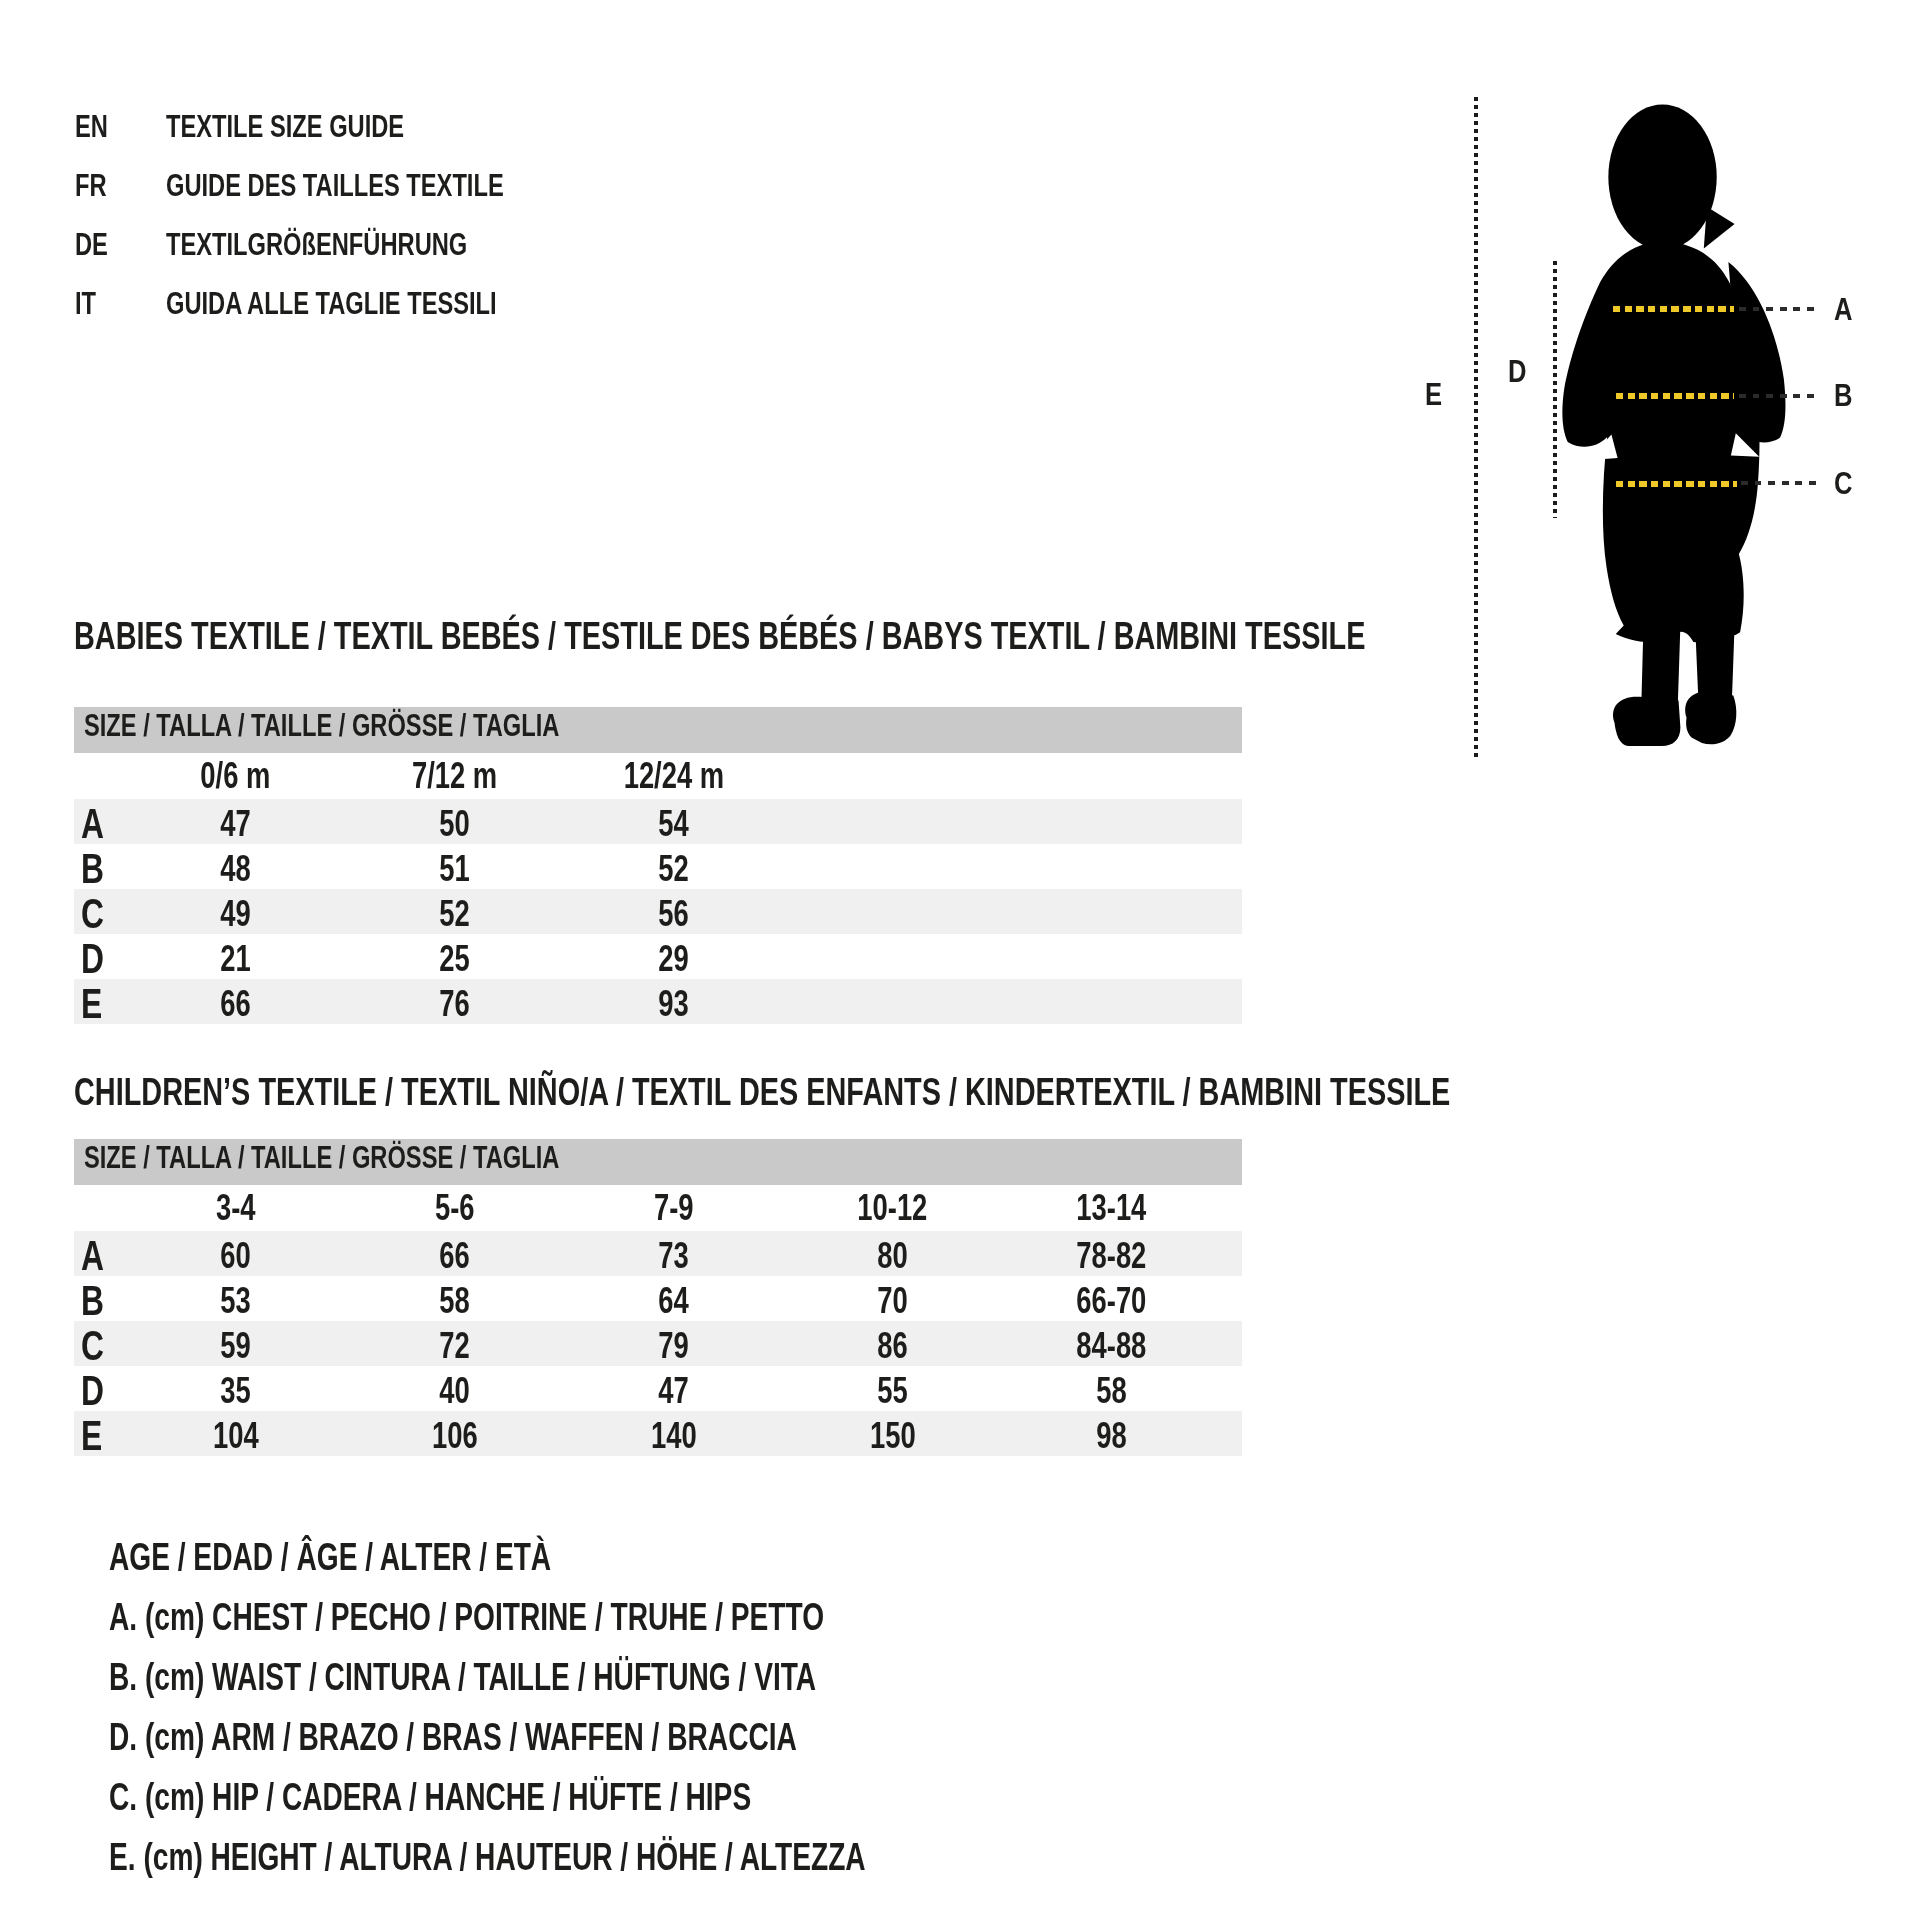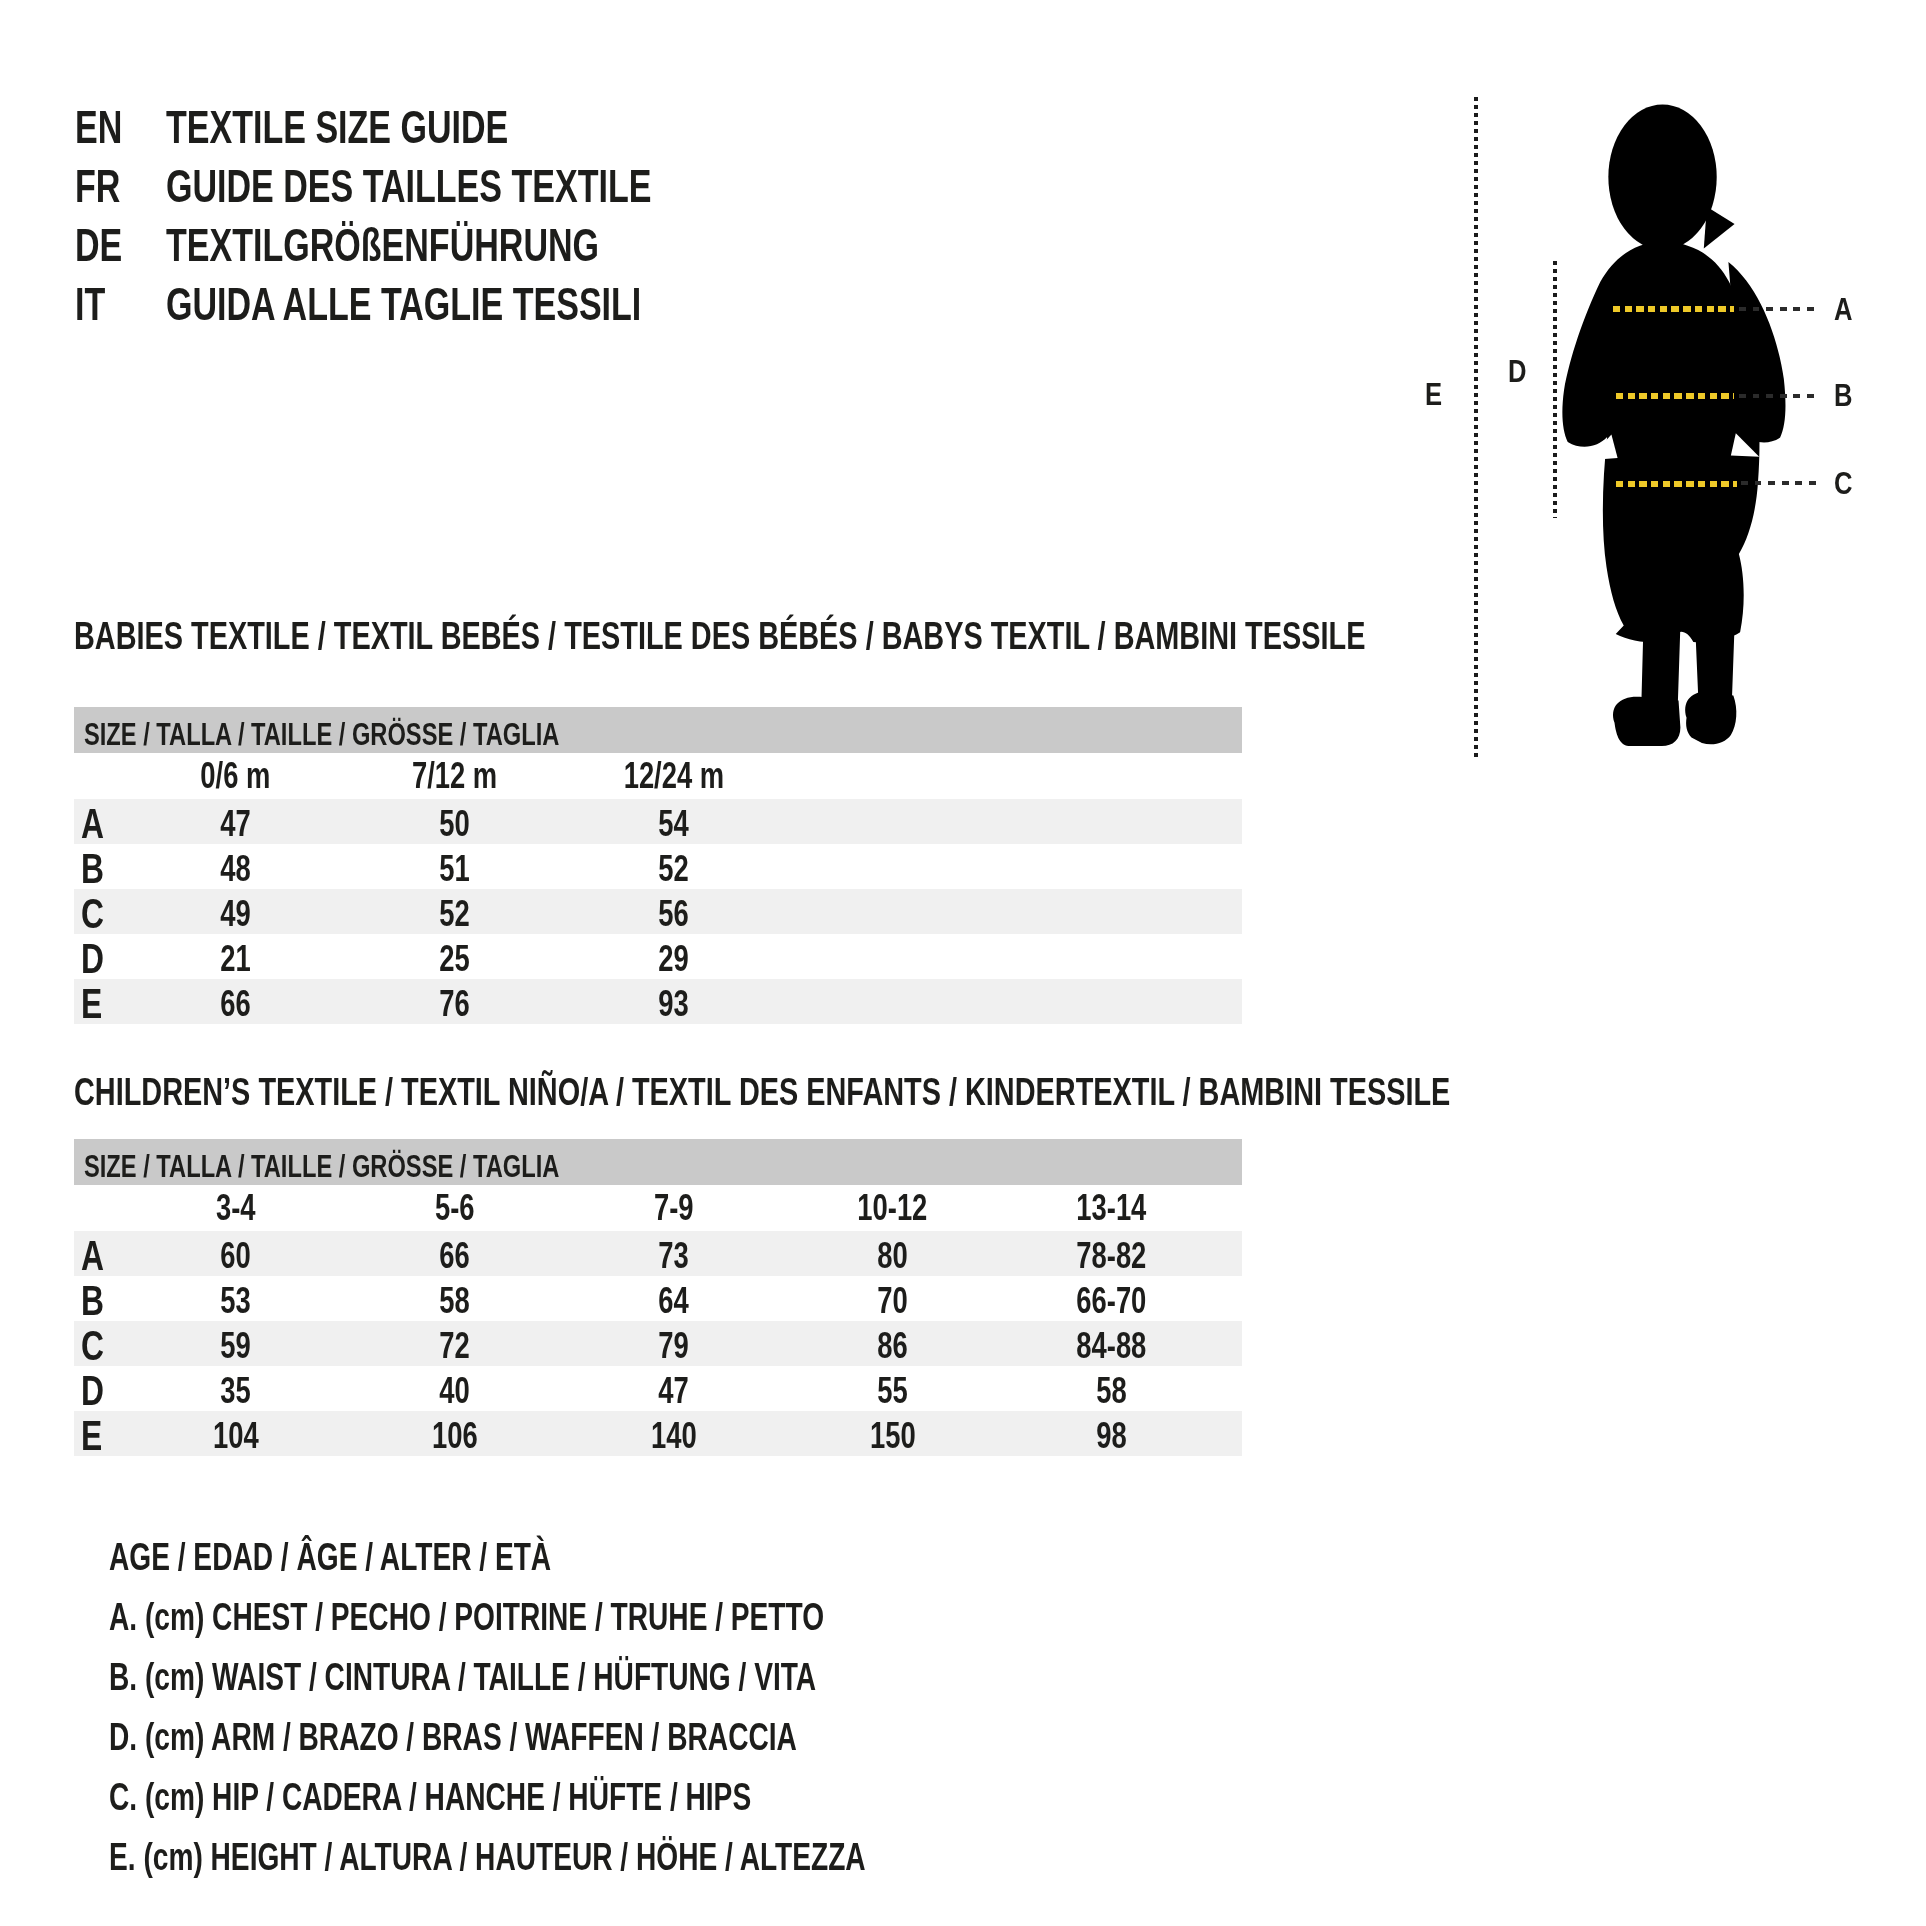--- a/index.html
+++ b/index.html
@@ -5,33 +5,33 @@
   html,body{margin:0;padding:0;background:#fff;}
   .page{position:relative;width:1926px;height:1926px;background:#ffffff;overflow:hidden;
         font-family:"Liberation Sans",sans-serif;color:#1d1d1b;font-weight:700;}
   
   .cz{display:inline-block;white-space:nowrap;transform:scaleX(0.74);transform-origin:0 50%;}
   .czc{display:inline-block;white-space:nowrap;transform:scaleX(0.74);transform-origin:50% 50%;}
   .czb{display:inline-block;white-space:nowrap;transform:scaleX(0.80);transform-origin:0 50%;}
 
   
   .lang-block{position:absolute;left:75px;top:97px;}
-  .lang-row{display:flex;height:59px;align-items:center;font-size:46px;}
+  .lang-row{display:flex;height:59px;align-items:center;font-size:32px;}
   .lang-code{width:91px;}
 
   
   .sec-title{position:absolute;left:74px;font-size:39px;line-height:39px;}
   #babies-title{top:616px;}
   #children-title{top:1072px;}
 
   
   .size-table{position:absolute;left:74px;width:1168px;}
   #babies-table{top:707px;}
   #children-table{top:1139px;}
-  .t-bar{height:46px;background:#c9c9c9;display:flex;align-items:flex-end;
+  .t-bar{height:46px;background:#c9c9c9;display:flex;align-items:flex-start;
          padding-left:10px;box-sizing:border-box;font-size:32px;}
   .t-colhead{display:grid;height:46px;align-items:center;font-size:37px;}
   .t-row{display:grid;height:45px;align-items:center;font-size:37px;}
   .t-row.striped{background:#f0f0f0;}
   .t-cell{display:flex;align-items:center;justify-content:center;}
   .t-label{display:flex;align-items:center;justify-content:flex-start;
            padding-left:7.4px;font-size:43px;}
 
   
   .legend-block{position:absolute;left:75px;top:1527px;margin-left:34px;}

